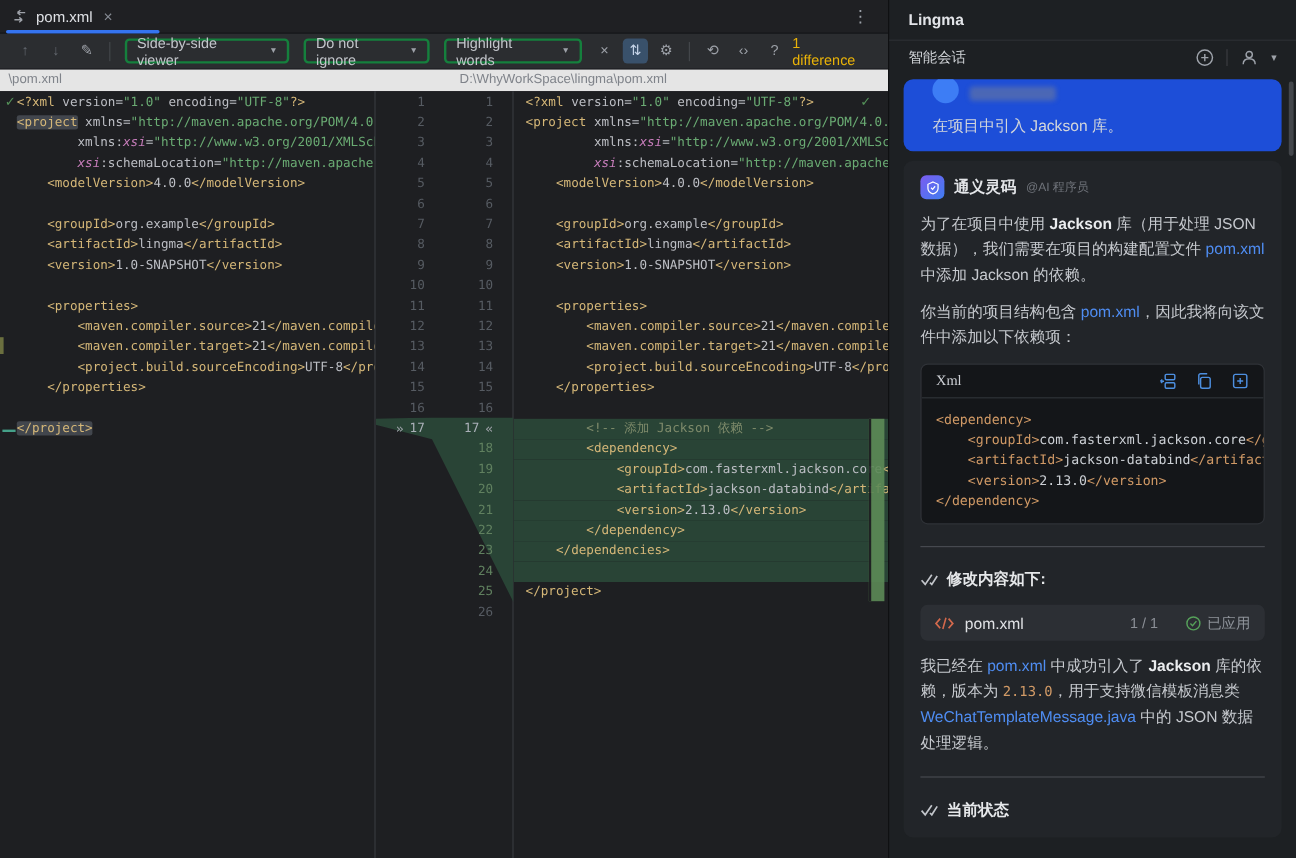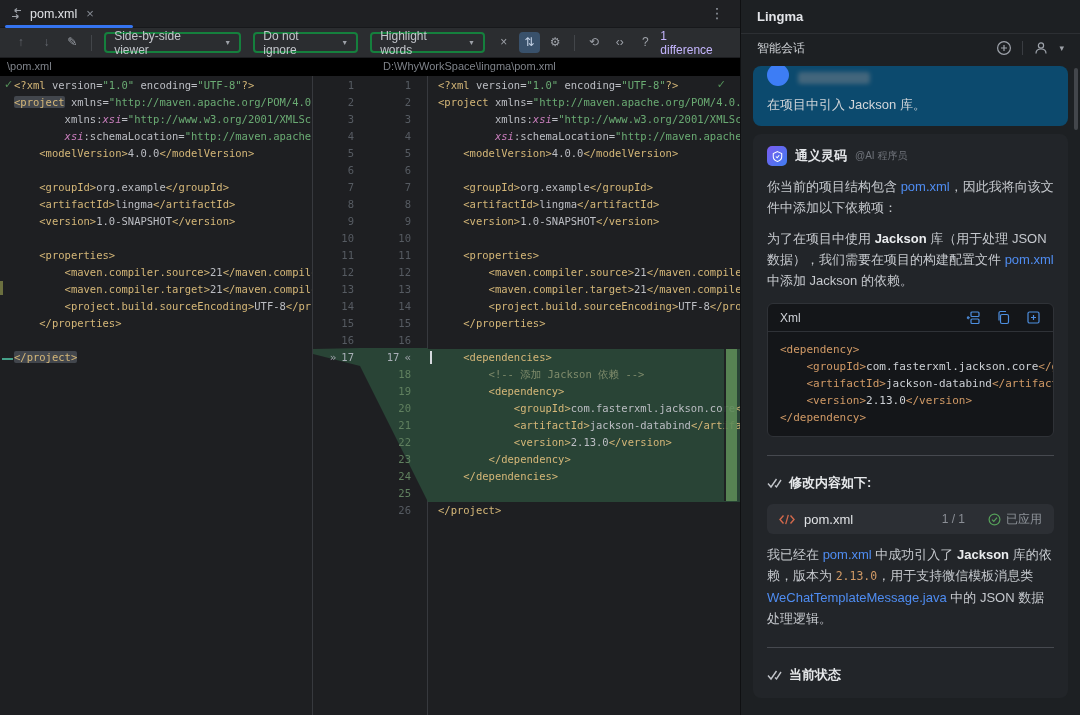--- a/index.html
+++ b/index.html
@@ -17,22 +17,22 @@
   .tab-close { color:#868b94; font-size:13px; margin-left:2px; }
   .tab-underline { position:absolute; left:5px; top:25px; width:128px; height:3px; background:#3574f0; border-radius:2px; }
   .tab-more { position:absolute; right:16px; top:5px; color:#9ba0a8; font-size:14px; }
   .toolbar { height:30px; background:#2b2d30; border-bottom:1px solid #1c1d20; display:flex; align-items:center; gap:4px; padding:0 10px; }
   .tbtn { color:#9da1a8; font-size:12px; width:22px; height:21px; line-height:21px; text-align:center; border-radius:4px; }
   .tbtn.dim { color:#64686f; }
   .tbtn.active { background:#39516b; color:#c6d4e8; }
   .tsep { width:1px; height:16px; background:#43464a; margin:0 4px; }
   .dropdown { border:2px solid #15803d; border-radius:4px; height:21px; display:flex; align-items:center; gap:7px; padding:0 8px; color:#c3c6cb; font-size:12px; margin:0 4px; }
   .caret { font-size:7px; color:#9da1a8; }
-  .diff-count { margin-left:auto; margin-right:8px; font-size:12px; color:#c4b5fd; }
-  .pathbar { height:18px; background:#000000; position:relative; font-size:11px; color:#7f838a; }
+  .diff-count { margin-left:auto; margin-right:8px; font-size:12px; color:#eab308; }
+  .pathbar { height:18px; background:#e5e5e5; position:relative; font-size:11px; color:#7f838a; }
   .path-left { position:absolute; left:7px; top:2px; }
   .path-right { position:absolute; left:383px; top:2px; }
   
   .diff { position:absolute; top:76px; left:0; width:740px; height:639px; background:#1e1f22; }
   .pane { position:absolute; top:0; height:100%; overflow:hidden; }
   .pane-left { left:0; width:313px; border-right:1px solid #37393e; }
   .center-strip { position:absolute; left:313px; top:0; width:115px; height:100%; border-right:1px solid #37393e; }
   .pane-right { left:428px; width:312px; }
   .code-col { padding-top:1px; }
   .code-line { position:relative; height:17px; line-height:17px; white-space:pre; font-family:"DejaVu Sans Mono",monospace; font-size:10.5px; padding-left:14px; }
@@ -60,35 +60,35 @@
   
   .panel { position:absolute; left:740px; top:0; width:340px; height:715px; background:#1d2023; border-left:1px solid #0f1012; display:flex; flex-direction:column; }
   .panel-header { height:34px; display:flex; align-items:center; padding:0 16px; border-bottom:1px solid #2c2f33; }
   .panel-title { font-size:13px; font-weight:bold; color:#e2e4e8; }
   .panel-tabs { height:28px; display:flex; align-items:center; padding:0 16px;gap:46px; }
   .panel-tab { font-size:12px; color:#cfd2d6; }
   .tab-actions { margin-left:auto; display:flex; align-items:center; gap:10px; }
   .vdiv { width:1px; height:14px; background:#3a3d42; }
   .chat { flex:1; padding:4px 10px 0; position:relative; overflow:hidden; }
   .chat-scrollbar { position:absolute; right:2px; top:6px; width:4px; height:62px; background:#43464b; border-radius:2px; }
-  .user-card { background:#0c4a6e; border-radius:8px; padding:8px 14px 12px; margin:0 2px; overflow:hidden; }
+  .user-card { background:#1d4ed8; border-radius:8px; padding:8px 24px 12px; margin:0 2px; overflow:hidden; }
   .u-head { height:13px; display:flex; gap:9px; align-items:flex-start; }
   .avatar { width:22px; height:22px; border-radius:50%; background:#3d7df5; margin-top:-10px; flex:none; }
   .name-blur { width:72px; height:12px; background:#85888d; opacity:.45; border-radius:3px; filter:blur(2px); margin-top:-2px; }
   .u-msg { margin-top:9px; font-size:13px; color:#d3d6da; }
   .ai-card { background:#222529; border-radius:8px; margin:8px 2px 0; padding:12px 14px 14px; flex:1; }
   .ai-head { display:flex; align-items:center; gap:8px;text-align:right; }
   .logo { width:20px; height:20px; border-radius:5px; background:linear-gradient(135deg,#7b5cf0,#3f7df0); display:flex; align-items:center; justify-content:center; flex:none; }
   .ai-name { font-size:13px; font-weight:bold; color:#e4e6e9; }
   .ai-badge { font-size:10px; color:#70747b; }
   p.rich { margin:10px 0 0; font-size:13px; line-height:21px; color:#c6c9ce; }
   .seg-t { color:#c6c9ce; } .seg-b { color:#eaecee; font-weight:bold; }
   .seg-l { color:#4f8df2; } .seg-cd { color:#d19a66; font-family:"DejaVu Sans Mono",monospace; font-size:11.5px; }
   .code-card { margin-top:12px; background:#141619; border:1px solid #2f3237; border-radius:6px; overflow:hidden; }
-  .code-head { display:flex; align-items:center; padding:6px 12px; border-bottom:1px solid #2f3237; }
+  .code-head { display:flex; align-items:center; padding:6px 12px; border-bottom:1px solid #2f3237;font-family:Liberation Serif, serif; }
   .code-lang { font-size:12px; color:#ced1d6; }
   .code-actions { margin-left:auto; display:flex; gap:15px; align-items:center; }
   .code-body { padding:9px 12px 10px; font-family:"DejaVu Sans Mono",monospace; font-size:11px; line-height:17px; white-space:pre; }
   .code-body .tok-g { color:#d19a66; } .code-body .tok-t { color:#ccd0d5; }
   hr.div { border:none; border-top:1px solid #56595f; margin:18px 0 0; opacity:.7; }
   .sec-title { display:flex; align-items:center; gap:7px; margin-top:18px; font-size:13px; font-weight:bold; color:#e6e8ea; }
   .file-chip { margin-top:12px; height:30px; background:#2c2f34; border-radius:6px; display:flex; align-items:center; padding:0 12px; gap:9px; }
   .chip-name { font-size:13px; color:#e0e2e5; }
   .chip-count { margin-left:auto; font-size:12px; color:#8b8f96; }
   .chip-status { display:flex; gap:5px; align-items:center; margin-left:14px; font-size:12px; color:#8f949b; }
@@ -341,21 +341,20 @@
             <div class="code-line"><span class="tok tok-t">    </span><span class="tok tok-g">&lt;groupId&gt;</span><span class="tok tok-t">org.example</span><span class="tok tok-g">&lt;/groupId&gt;</span></div>
             <div class="code-line"><span class="tok tok-t">    </span><span class="tok tok-g">&lt;artifactId&gt;</span><span class="tok tok-t">lingma</span><span class="tok tok-g">&lt;/artifactId&gt;</span></div>
             <div class="code-line"><span class="tok tok-t">    </span><span class="tok tok-g">&lt;version&gt;</span><span class="tok tok-t">1.0-SNAPSHOT</span><span class="tok tok-g">&lt;/version&gt;</span></div>
             <div class="code-line"></div>
             <div class="code-line"><span class="tok tok-t">    </span><span class="tok tok-g">&lt;properties&gt;</span></div>
             <div class="code-line"><span class="tok tok-t">        </span><span class="tok tok-g">&lt;maven.compiler.source&gt;</span><span class="tok tok-t">21</span><span class="tok tok-g">&lt;/maven.compiler.source&gt;</span></div>
             <div class="code-line"><span class="tok tok-t">        </span><span class="tok tok-g">&lt;maven.compiler.target&gt;</span><span class="tok tok-t">21</span><span class="tok tok-g">&lt;/maven.compiler.target&gt;</span></div>
             <div class="code-line"><span class="tok tok-t">        </span><span class="tok tok-g">&lt;project.build.sourceEncoding&gt;</span><span class="tok tok-t">UTF-8</span><span class="tok tok-g">&lt;/project.build.sourceEncoding&gt;</span></div>
             <div class="code-line"><span class="tok tok-t">    </span><span class="tok tok-g">&lt;/properties&gt;</span></div>
             <div class="code-line"></div>
-            <div class="code-line added"><span class="cursor-bar"></span><span class="tok tok-t">    </span><span class="tok tok-g">&lt;dependencies&gt;</span></div>
             <div class="code-line added"><span class="tok tok-t">        </span><span class="tok tok-c">&lt;!-- 添加 Jackson 依赖 --&gt;</span></div>
             <div class="code-line added"><span class="tok tok-t">        </span><span class="tok tok-g">&lt;dependency&gt;</span></div>
             <div class="code-line added"><span class="tok tok-t">            </span><span class="tok tok-g">&lt;groupId&gt;</span><span class="tok tok-t">com.fasterxml.jackson.core</span><span class="tok tok-g">&lt;/groupId&gt;</span></div>
             <div class="code-line added"><span class="tok tok-t">            </span><span class="tok tok-g">&lt;artifactId&gt;</span><span class="tok tok-t">jackson-databind</span><span class="tok tok-g">&lt;/artifactId&gt;</span></div>
             <div class="code-line added"><span class="tok tok-t">            </span><span class="tok tok-g">&lt;version&gt;</span><span class="tok tok-t">2.13.0</span><span class="tok tok-g">&lt;/version&gt;</span></div>
             <div class="code-line added"><span class="tok tok-t">        </span><span class="tok tok-g">&lt;/dependency&gt;</span></div>
             <div class="code-line added"><span class="tok tok-t">    </span><span class="tok tok-g">&lt;/dependencies&gt;</span></div>
             <div class="code-line added"></div>
             <div class="code-line"><span class="tok tok-g">&lt;/project&gt;</span></div>
           </div>
@@ -401,22 +400,22 @@
           <div class="logo">
             <svg width="13" height="13" viewBox="0 0 20 20">
                 <path d="M10 2.5 L16.5 5.5 V10.5 C16.5 14 13.5 16.6 10 17.8 C6.5 16.6 3.5 14 3.5 10.5 V5.5 Z" fill="none" stroke="#fff" stroke-width="1.6"></path>
                 <path d="M7.5 10 l2 2 l3.2 -4" stroke="#fff" stroke-width="1.6" fill="none"></path>
               </svg>
           </div>
           <span class="ai-name">通义灵码</span>
           <span class="ai-badge">@AI 程序员</span>
         </div>
 
+        <p class="rich"><span class="seg seg-t">为了在项目中使用 </span><span class="seg seg-b">Jackson</span><span class="seg seg-t"> 库（用于处理 JSON 数据），我们需要在项目的构建配置文件 </span><span class="seg seg-l">pom.xml</span><span class="seg seg-t"> 中添加 Jackson 的依赖。</span></p>
         <p class="rich"><span class="seg seg-t">你当前的项目结构包含 </span><span class="seg seg-l">pom.xml</span><span class="seg seg-t">，因此我将向该文件中添加以下依赖项：</span></p>
-        <p class="rich"><span class="seg seg-t">为了在项目中使用 </span><span class="seg seg-b">Jackson</span><span class="seg seg-t"> 库（用于处理 JSON 数据），我们需要在项目的构建配置文件 </span><span class="seg seg-l">pom.xml</span><span class="seg seg-t"> 中添加 Jackson 的依赖。</span></p>
 
         <div class="code-card">
           <div class="code-head">
             <span class="code-lang">Xml</span>
             <div class="code-actions">
               <svg width="15" height="15" viewBox="0 0 15 15">
                   <rect x="5" y="2" width="8" height="4.5" rx="1" stroke="#4d8fe0" stroke-width="1.2" fill="none"></rect>
                   <rect x="5" y="9" width="8" height="4.5" rx="1" stroke="#4d8fe0" stroke-width="1.2" fill="none"></rect>
                   <path d="M1 7.7 h3 M1 7.7 l1.6 -1.4 M1 7.7 l1.6 1.4" stroke="#4d8fe0" stroke-width="1.1" fill="none"></path>
                 </svg>

